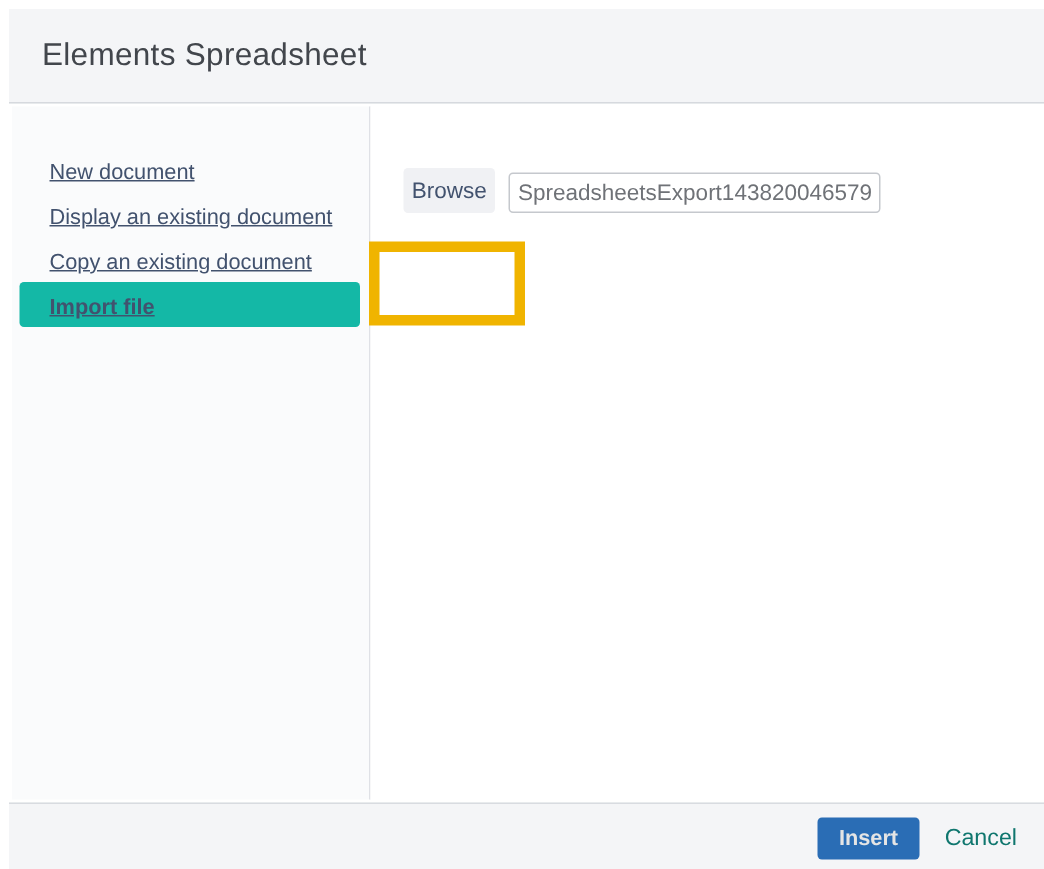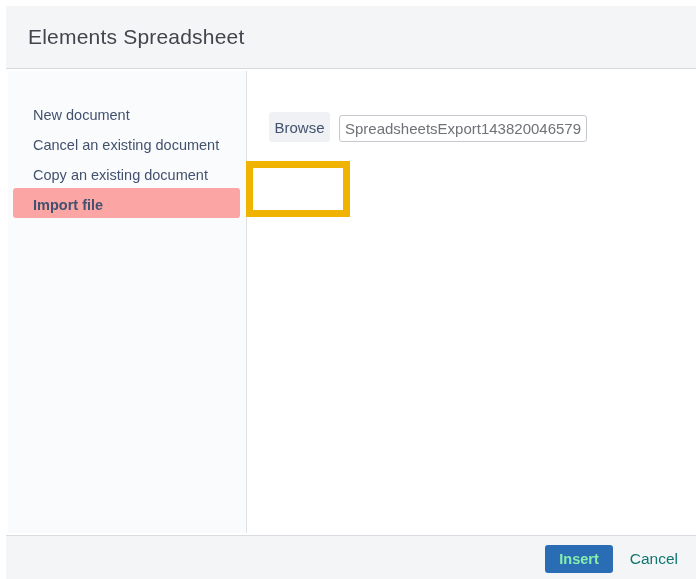--- a/index.html
+++ b/index.html
@@ -50,23 +50,24 @@
     height: 30px;
     line-height: 30px;
     padding-left: 20px;
     margin: 0 4px 0 3px;
     font-size: 14.5px;
     color: #42526e;
     border-radius: 3px;
     cursor: pointer;
     white-space: nowrap;
     overflow: hidden;
+    text-decoration: underline;
   }
   .sidebar-item.selected {
-    background: #fca5a5;
+    background: #14b8a6;
     font-weight: bold;
   }
   .main-pane {
     flex: 1 1 auto;
     background: #ffffff;
     padding: 26px 20px 0 20px;
   }
   .import-description {
     max-width: 420px;
     font-size: 15px;
@@ -123,21 +124,21 @@
     border-top: 1px solid #d8dbe0;
     display: flex;
     align-items: center;
     justify-content: flex-end;
     padding-right: 18px;
   }
   .insert-button {
     height: 28px;
     padding: 0 14px;
     background: #2a6db5;
-    color: #86efac;
+    color: #e5e5e5;
     border: none;
     border-radius: 3px;
     font-family: "Liberation Sans", sans-serif;
     font-size: 14.5px;
     font-weight: bold;
     cursor: pointer;
   }
   .cancel-link {
     margin-left: 15px;
     font-size: 15.5px;
@@ -152,21 +153,21 @@
 <div class="dialog">
 
   <div class="dialog-header">
     <div class="dialog-title">Elements Spreadsheet</div>
   </div>
 
   <div class="dialog-body">
 
     <div class="sidebar">
       <div class="sidebar-item">New document</div>
-      <div class="sidebar-item">Cancel an existing document</div>
+      <div class="sidebar-item">Display an existing document</div>
       <div class="sidebar-item">Copy an existing document</div>
       <div class="sidebar-item selected">Import file</div>
     </div>
 
     <div class="main-pane">
 
       <div class="file-row">
         <button class="browse-button">Browse</button>
         <input class="file-input" type="text" value="SpreadsheetsExport143820046579163" style="">
       </div>

